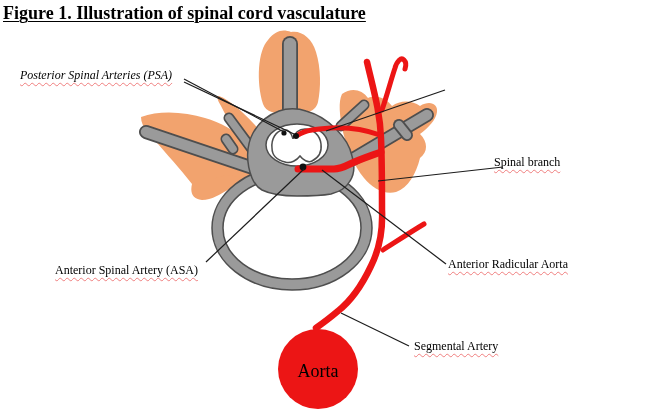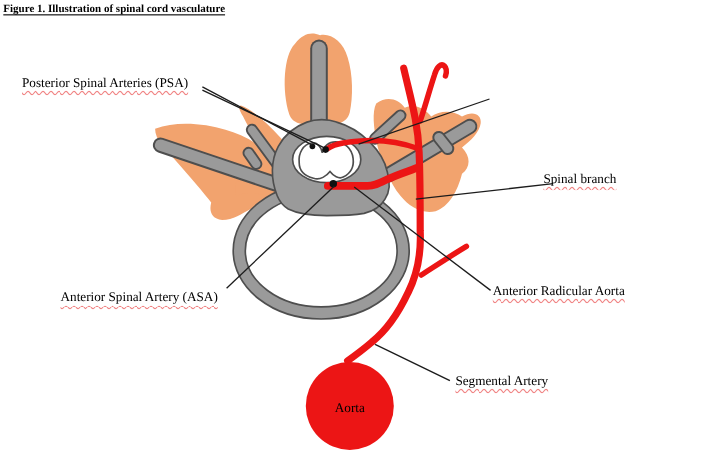--- a/index.html
+++ b/index.html
@@ -8,30 +8,30 @@
     --bone-gray:#9a9a9a;
     --outline-gray:#4e4e4e;
   }
   html,body{margin:0;padding:0;background:#fff;}
   #figure-canvas{
     position:relative;width:662px;height:410px;background:#fff;overflow:hidden;
     font-family:"Liberation Serif","DejaVu Serif",serif;color:#000;
   }
   #diagram-svg{position:absolute;left:0;top:0;}
   .fig-title{
-    position:absolute;left:3px;top:3px;font-size:10px;font-weight:bold;
+    position:absolute;left:3px;top:3px;font-size:18px;font-weight:bold;
     text-decoration:underline;text-decoration-thickness:1px;text-underline-offset:2px;
     white-space:nowrap;
   }
   .diagram-label{
     position:absolute;font-size:12px;white-space:nowrap;
     text-decoration:underline wavy rgba(235,90,90,.75);
     text-decoration-thickness:1px;text-underline-offset:2.5px;
   }
-  .plain-label{position:absolute;font-size:12px;white-space:nowrap;transform:translate(-50%,-50%);}
+  .plain-label{position:absolute;font-size:18px;white-space:nowrap;transform:translate(-50%,-50%);}
   
   .tissue{fill:var(--tissue-orange);stroke:none;}
   .bone-outline{stroke:var(--outline-gray);fill:none;stroke-linecap:round;}
   .bone-fill{stroke:var(--bone-gray);fill:none;stroke-linecap:round;}
   .bone-shape{fill:var(--bone-gray);stroke:var(--outline-gray);stroke-width:1.5;stroke-linejoin:round;}
   .white-shape{fill:#fff;stroke:var(--outline-gray);stroke-width:1.5;}
   .artery{stroke:var(--artery-red);fill:none;stroke-linecap:round;stroke-linejoin:round;}
   .leader{stroke:#1c1c1c;stroke-width:1.2;fill:none;}
   .dot{fill:#101010;stroke:none;}
 </style>
@@ -93,20 +93,20 @@
     <line class="leader" x1="184" y1="82" x2="294" y2="134"></line>
     <line class="leader" x1="445" y1="90" x2="326" y2="131"></line>
     <line class="leader" x1="503" y1="167" x2="378" y2="181"></line>
     <line class="leader" x1="446" y1="264" x2="322" y2="170"></line>
     <line class="leader" x1="206" y1="262" x2="304" y2="169"></line>
     <line class="leader" x1="409" y1="346" x2="341" y2="313"></line>
   </svg>
 
   <div class="fig-title">Figure 1. Illustration of spinal cord vasculature</div>
 
-  <div class="diagram-label" style="left:20px;top:68px;">Posterior Spinal Arteries (PSA)</div>
+  <div class="diagram-label" style="left:20px;top:68px;font-style:italic;">Posterior Spinal Arteries (PSA)</div>
   <div class="diagram-label" style="left:494px;top:155px;">Spinal branch</div>
   <div class="diagram-label" style="left:448px;top:257px;">Anterior Radicular Aorta</div>
   <div class="diagram-label" style="left:55px;top:263px;">Anterior Spinal Artery (ASA)</div>
   <div class="diagram-label" style="left:414px;top:339px;">Segmental Artery</div>
   <div class="plain-label" style="left:318px;top:371px;">Aorta</div>
 
 </div>
 
 </body></html>

